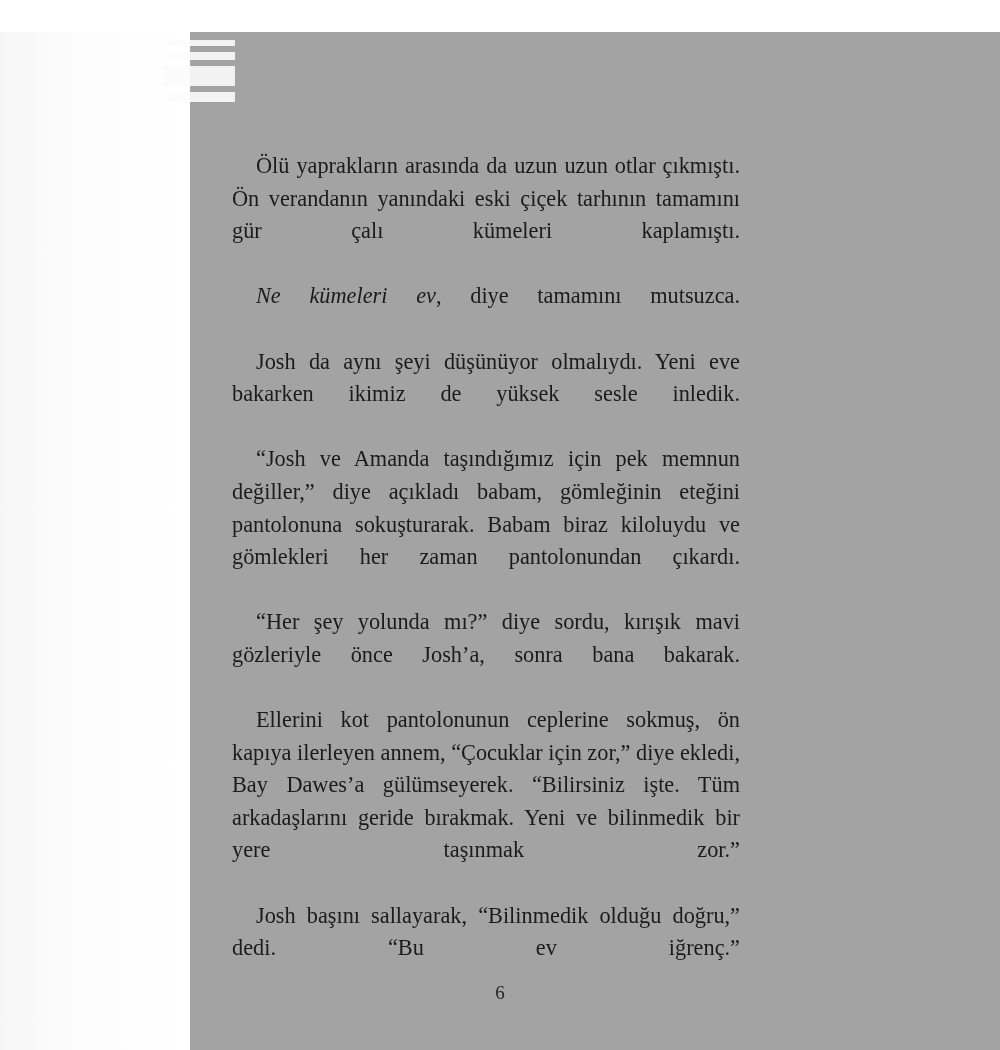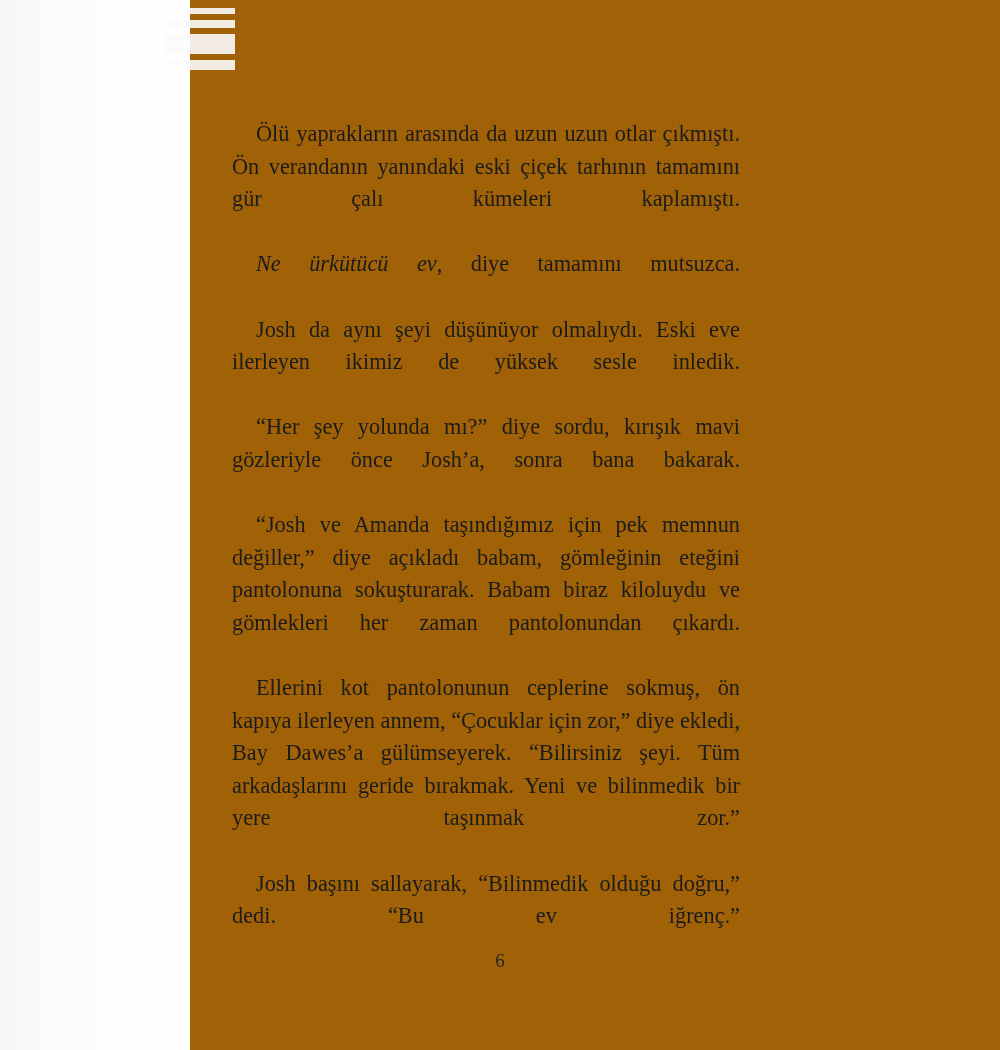--- a/index.html
+++ b/index.html
@@ -11,21 +11,22 @@
     height: 1050px;
     background: #ffffff;
     font-family: "Liberation Serif", "DejaVu Serif", serif;
     overflow: hidden;
     position: relative;
   }
 
   #page {
     position: absolute;
     inset: 0;
-    background: #a16207;
+    background: #a3a3a3;
+    margin-top: 32px;
   }
 
   
   .gutter-shade {
     position: absolute;
     left: 0;
     top: 0;
     width: 190px;
     height: 1050px;
     background: linear-gradient(to right,
@@ -98,30 +99,30 @@
 
 <div id="page">
 
   <div class="gutter-shade"></div>
   <div class="scan-ghost"></div>
 
   <div class="text-column">
 
     <p class="body-par">Ölü yaprakların arasında da uzun uzun otlar çıkmıştı. Ön verandanın yanındaki eski çiçek tarhının tamamını gür çalı kümeleri kaplamıştı.</p>
 
-    <p class="body-par"><em class="phrase">Ne ürkütücü ev</em><span>, diye tamamını mutsuzca.</span></p>
+    <p class="body-par"><em class="phrase">Ne kümeleri ev</em><span>, diye tamamını mutsuzca.</span></p>
 
-    <p class="body-par">Josh da aynı şeyi düşünüyor olmalıydı. Eski eve ilerleyen ikimiz de yüksek sesle inledik.</p>
+    <p class="body-par">Josh da aynı şeyi düşünüyor olmalıydı. Yeni eve bakarken ikimiz de yüksek sesle inledik.</p>
 
+
+    <p class="body-par">“Josh ve Amanda taşındığımız için pek memnun değiller,” diye açıkladı babam, gömleğinin eteğini pantolonuna sokuşturarak. Babam biraz kiloluydu ve gömlekleri her zaman pantolonundan çıkardı.</p>
 
     <p class="body-par">“Her şey yolunda mı?” diye sordu, kırışık mavi gözleriyle önce Josh’a, sonra bana bakarak.</p>
 
-    <p class="body-par">“Josh ve Amanda taşındığımız için pek memnun değiller,” diye açıkladı babam, gömleğinin eteğini pantolonuna sokuşturarak. Babam biraz kiloluydu ve gömlekleri her zaman pantolonundan çıkardı.</p>
-
-    <p class="body-par">Ellerini kot pantolonunun ceplerine sokmuş, ön kapıya ilerleyen annem, “Çocuklar için zor,” diye ekledi, Bay Dawes’a gülümseyerek. “Bilirsiniz şeyi. Tüm arkadaşlarını geride bırakmak. Yeni ve bilinmedik bir yere taşınmak zor.”</p>
+    <p class="body-par">Ellerini kot pantolonunun ceplerine sokmuş, ön kapıya ilerleyen annem, “Çocuklar için zor,” diye ekledi, Bay Dawes’a gülümseyerek. “Bilirsiniz işte. Tüm arkadaşlarını geride bırakmak. Yeni ve bilinmedik bir yere taşınmak zor.”</p>
 
     <p class="body-par">Josh başını sallayarak, “Bilinmedik olduğu doğru,” dedi. “Bu ev iğrenç.”</p>
 
   </div>
 
   <div class="page-number">6</div>
 
 </div>
 
 </body></html>

